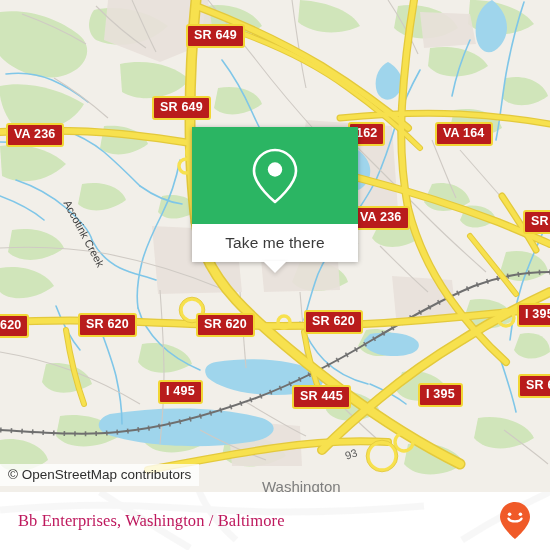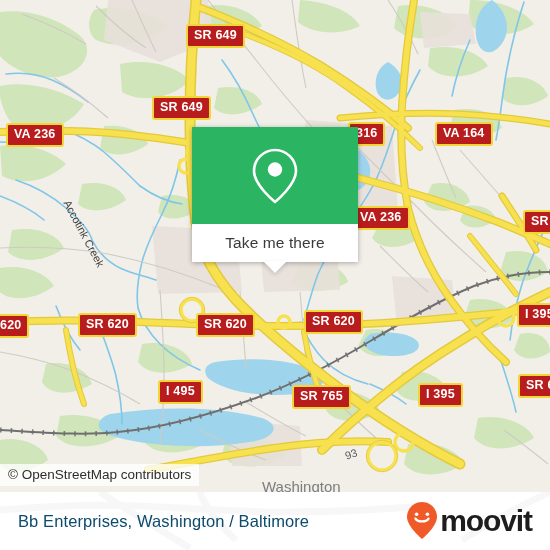--- a/index.html
+++ b/index.html
@@ -131,22 +131,22 @@
     position: absolute;
     left: 0; top: 0;
     width: 550px; height: 58px;
     display: flex;
     align-items: center;
     justify-content: space-between;
     padding: 0 18px 0 18px;
     box-sizing: border-box;
   }
   #footer-title {
-    color: #0c4a6e;
-    font-family: Liberation Sans, sans-serif;
+    color: #be185d;
+    font-family: Liberation Serif, serif;
     font-size: 16.5px;
     letter-spacing: 0.1px;
     white-space: nowrap;
   }
   #brand { display: flex; align-items: center; }
   #brand-wordmark {
     color: #1d1d1d;
     font-family: "Liberation Sans", sans-serif;
     font-weight: bold;
     font-size: 30px;
@@ -340,30 +340,30 @@
     </g>
     <g fill="none" stroke="#e3c93c" stroke-width="0.9">
       <circle cx="192" cy="310" r="12.8"></circle>
       <circle cx="382" cy="456" r="15.8"></circle>
     </g>
   </svg>
 
   <div class="shield" style="left:186px;top:24px;">SR 649</div>
   <div class="shield" style="left:152px;top:96px;">SR 649</div>
   <div class="shield" style="left:6px;top:123px;">VA 236</div>
-  <div class="shield" style="left:348px;top:122px;">316</div>
+  <div class="shield" style="left:348px;top:122px;">162</div>
   <div class="shield" style="left:435px;top:122px;">VA 164</div>
   <div class="shield" style="left:352px;top:206px;">VA 236</div>
   <div class="shield" style="left:523px;top:210px;">SR 6</div>
   <div class="shield" style="left:-8px;top:314px;">620</div>
   <div class="shield" style="left:78px;top:313px;">SR 620</div>
   <div class="shield" style="left:196px;top:313px;">SR 620</div>
   <div class="shield" style="left:304px;top:310px;">SR 620</div>
   <div class="shield" style="left:517px;top:303px;">I 395</div>
-  <div class="shield" style="left:292px;top:385px;">SR 765</div>
+  <div class="shield" style="left:292px;top:385px;">SR 445</div>
   <div class="shield" style="left:158px;top:380px;">I 495</div>
   <div class="shield" style="left:418px;top:383px;">I 395</div>
   <div class="shield" style="left:518px;top:374px;">SR 64</div>
 
   <div class="creek-label" style="left:72px;top:198px;transform:rotate(62deg);">Accotink Creek</div>
   <div class="place-label" style="left:262px;top:478px;">Washington</div>
   <div class="place-label" style="left:345px;top:448px;font-size:11px;color:#5b5b5b;transform:rotate(-18deg);">93</div>
 
   <div id="popup-card">
     <div id="popup-header">
@@ -397,16 +397,15 @@
   <div id="footer-content">
     <span id="footer-title">Bb Enterprises, Washington / Baltimore</span>
 
     <span id="brand">
       <svg width="34" height="40" viewBox="0 0 34 40">
         <path d="M17 1 C8.7 1 2 7.7 2 16 C2 25.6 17 38 17 38 C17 38 32 25.6 32 16 C32 7.7 25.3 1 17 1 Z" fill="#f05a28"></path>
         <circle cx="11.6" cy="13.2" r="1.8" fill="#ffffff"></circle>
         <circle cx="22.4" cy="13.2" r="1.8" fill="#ffffff"></circle>
         <path d="M10.5 17.6 C12.6 21.4 21.4 21.4 23.5 17.6" fill="none" stroke="#ffffff" stroke-width="2.3" stroke-linecap="round"></path>
       </svg>
-      <span id="brand-wordmark">moovit</span>
     </span>
   </div>
 </div>
 
 </body></html>

